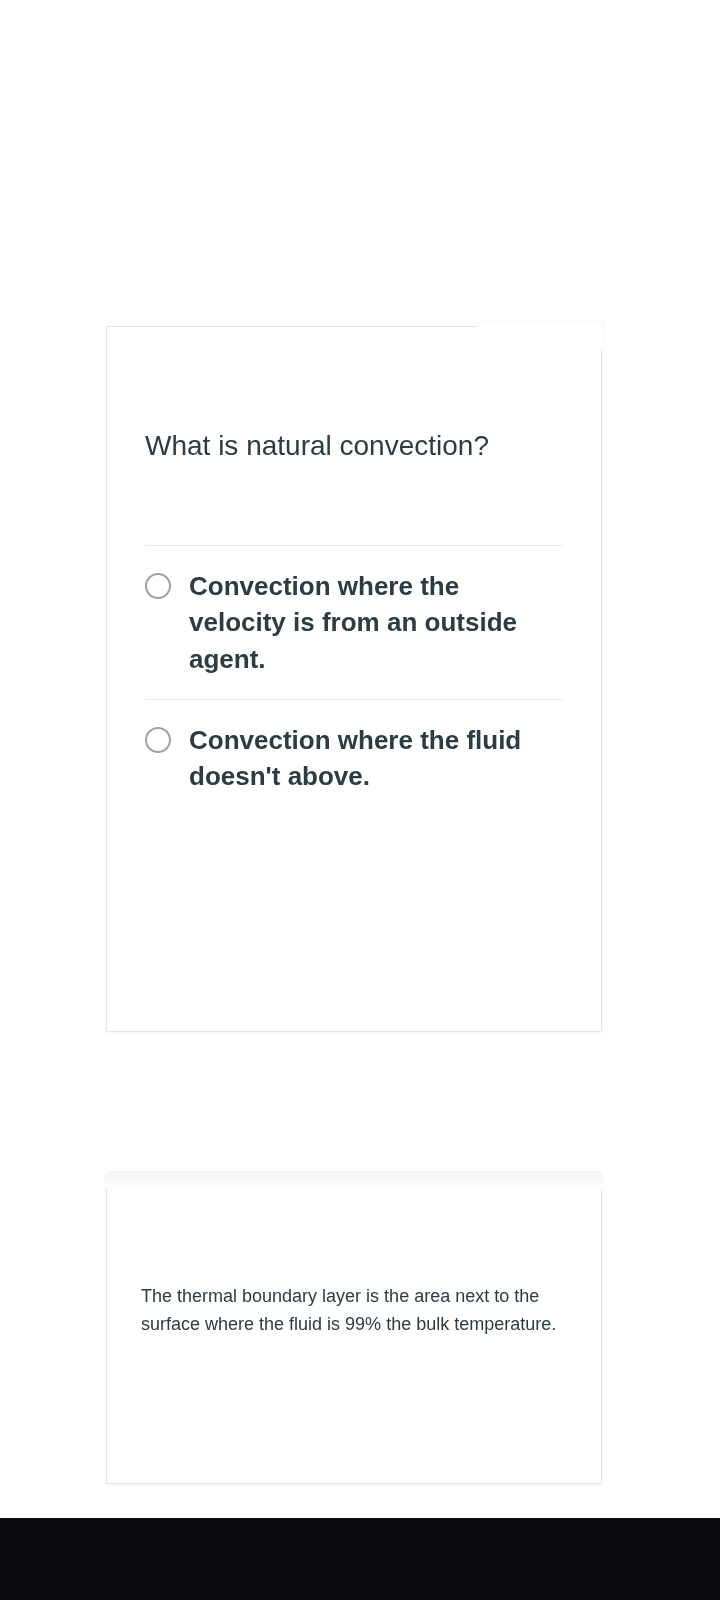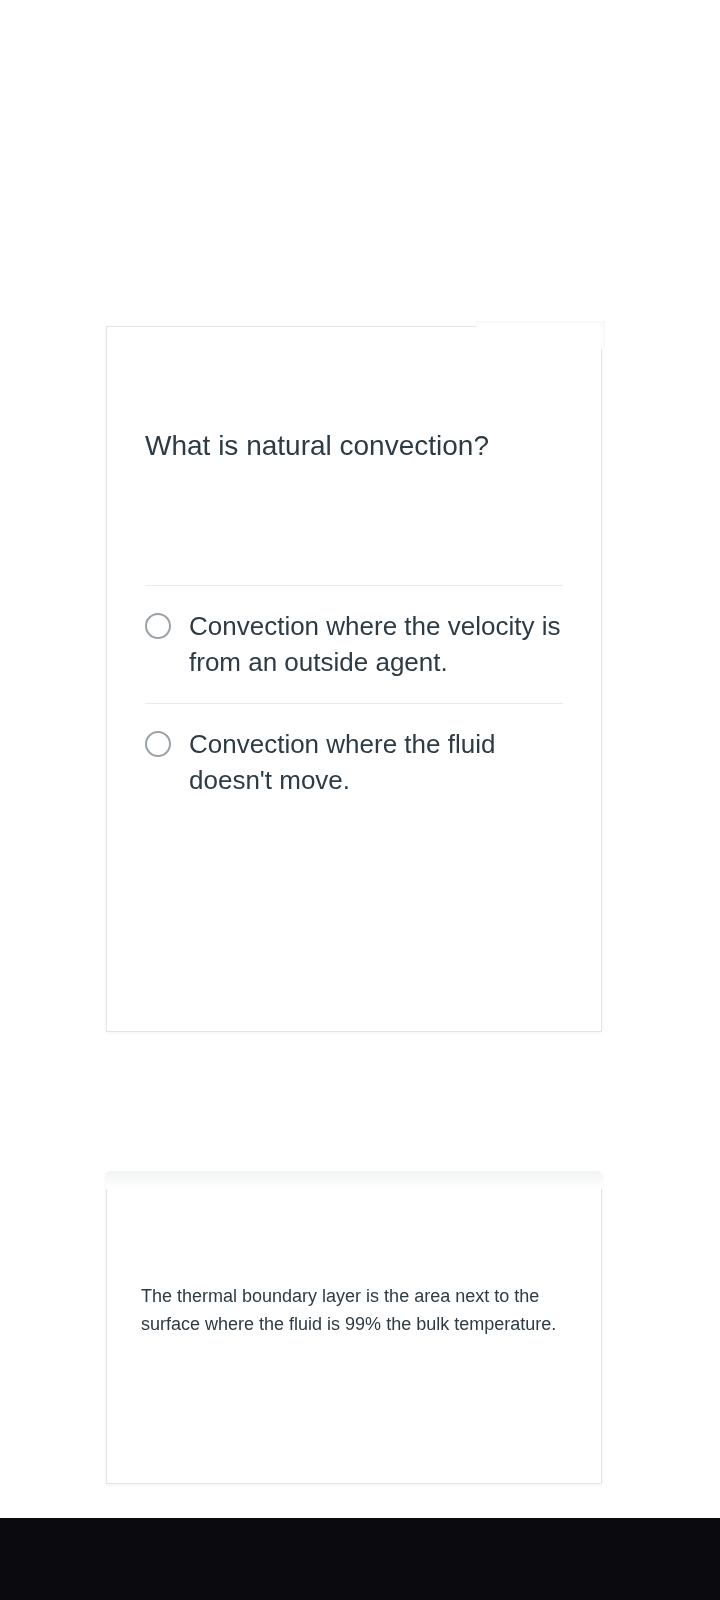--- a/index.html
+++ b/index.html
@@ -37,21 +37,22 @@
     border-radius: 0 0 0 90px / 0 0 0 40px;
     box-shadow: -6px 6px 6px -6px rgba(0,0,0,0.06) inset;
   }
   .question-text {
     font-size: 28px;
     line-height: 1.35;
     font-weight: 400;
     color: #2d3b45;
   }
   .options {
-    margin-top: 120px;
+    margin-top: 80px;
+    font-weight: bold;
   }
   .opt {
     display: flex;
     align-items: flex-start;
     gap: 18px;
     padding: 22px 0 22px 0;
     border-top: 1px solid #e8eaec;
   }
   .opt:first-child {
     border-top: 1px solid #e8eaec;
@@ -113,21 +114,21 @@
     <div class="question-text">What is natural convection?</div>
     <div class="options">
 
       <div class="opt">
         <div class="radio"></div>
         <div class="opt-label">Convection where the velocity is from an outside agent.</div>
       </div>
 
       <div class="opt">
         <div class="radio"></div>
-        <div class="opt-label">Convection where the fluid doesn't move.</div>
+        <div class="opt-label">Convection where the fluid doesn't above.</div>
       </div>
 
 
 
     </div>
   </div>
 
   <div class="card card2">
     <div class="top-curve2"></div>
     <div class="statement-text">The thermal boundary layer is the area next to the surface where the fluid is 99% the bulk temperature.</div>

